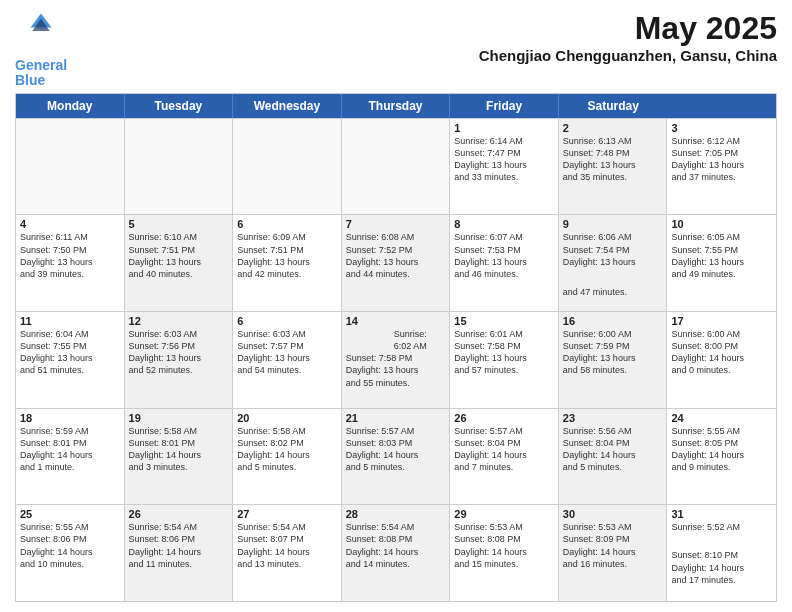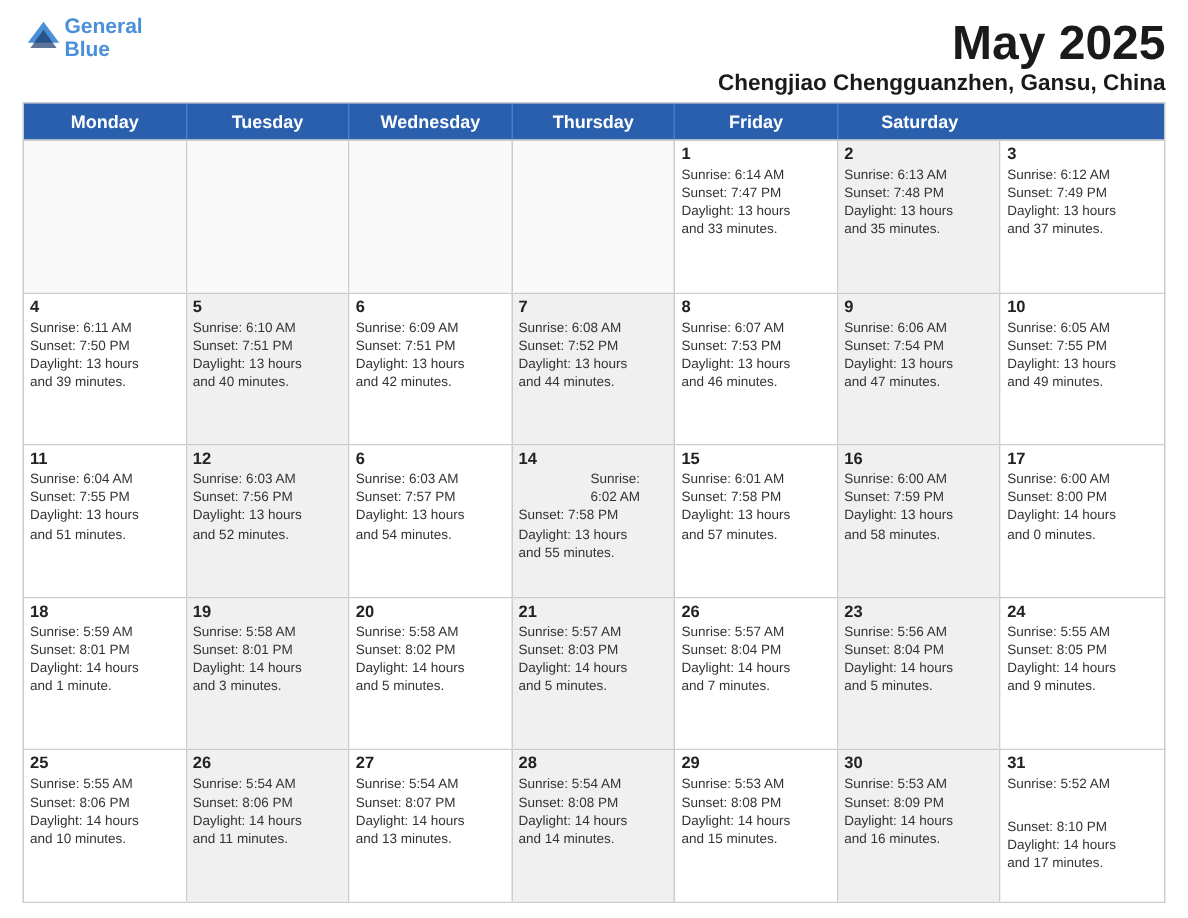--- a/index.html
+++ b/index.html
@@ -19,21 +19,22 @@
     }
     .header {
       display: flex;
       align-items: flex-start;
       justify-content: space-between;
       margin-bottom: 4px;
     }
     .logo {
       display: flex;
       align-items: center;
-      gap: 0;
+      gap: 20px;
+      flex-direction: column;
     }
     .logo-text {
       font-size: 14px;
       font-weight: bold;
       color: #1a3a6b;
       line-height: 1.1;
     }
     .logo-text span {
       color: #4a90d9;
     }
@@ -160,21 +161,21 @@
               <span style="display: block;">Sunrise: 6:13 AM</span>
               <span style="display: block;">Sunset: 7:48 PM</span>
               <span style="display: block;">Daylight: 13 hours</span>
               <span style="display: block;">and 35 minutes.</span>
             </div>
           </div>
           <div class="cal-cell">
             <span class="day-num">3</span>
             <div class="day-info">
               <span style="display: block;">Sunrise: 6:12 AM</span>
-              <span style="display: block;">Sunset: 7:49 PM</span>
+              <span style="display: block;">Sunset: 7:05 PM</span>
               <span style="display: block;">Daylight: 13 hours</span>
               <span style="display: block;">and 37 minutes.</span>
             </div>
           </div>
         </div>
         <div class="cal-row">
           <div class="cal-cell">
             <span class="day-num">4</span>
             <div class="day-info">
               <span style="display: block;">Sunrise: 6:11 AM</span>
@@ -218,21 +219,21 @@
               <span style="display: block;">Daylight: 13 hours</span>
               <span style="display: block;">and 46 minutes.</span>
             </div>
           </div>
           <div class="cal-cell shaded">
             <span class="day-num">9</span>
             <div class="day-info">
               <span style="display: block;">Sunrise: 6:06 AM</span>
               <span style="display: block;">Sunset: 7:54 PM</span>
               <span style="display: block;">Daylight: 13 hours</span>
-              <span style="display: block;">and 47 minutes.</span>
+              <span style="display: block; margin-top: 18px;">and 47 minutes.</span>
             </div>
           </div>
           <div class="cal-cell">
             <span class="day-num">10</span>
             <div class="day-info">
               <span style="display: block;">Sunrise: 6:05 AM</span>
               <span style="display: block;">Sunset: 7:55 PM</span>
               <span style="display: block;">Daylight: 13 hours</span>
               <span style="display: block;">and 49 minutes.</span>
             </div>

